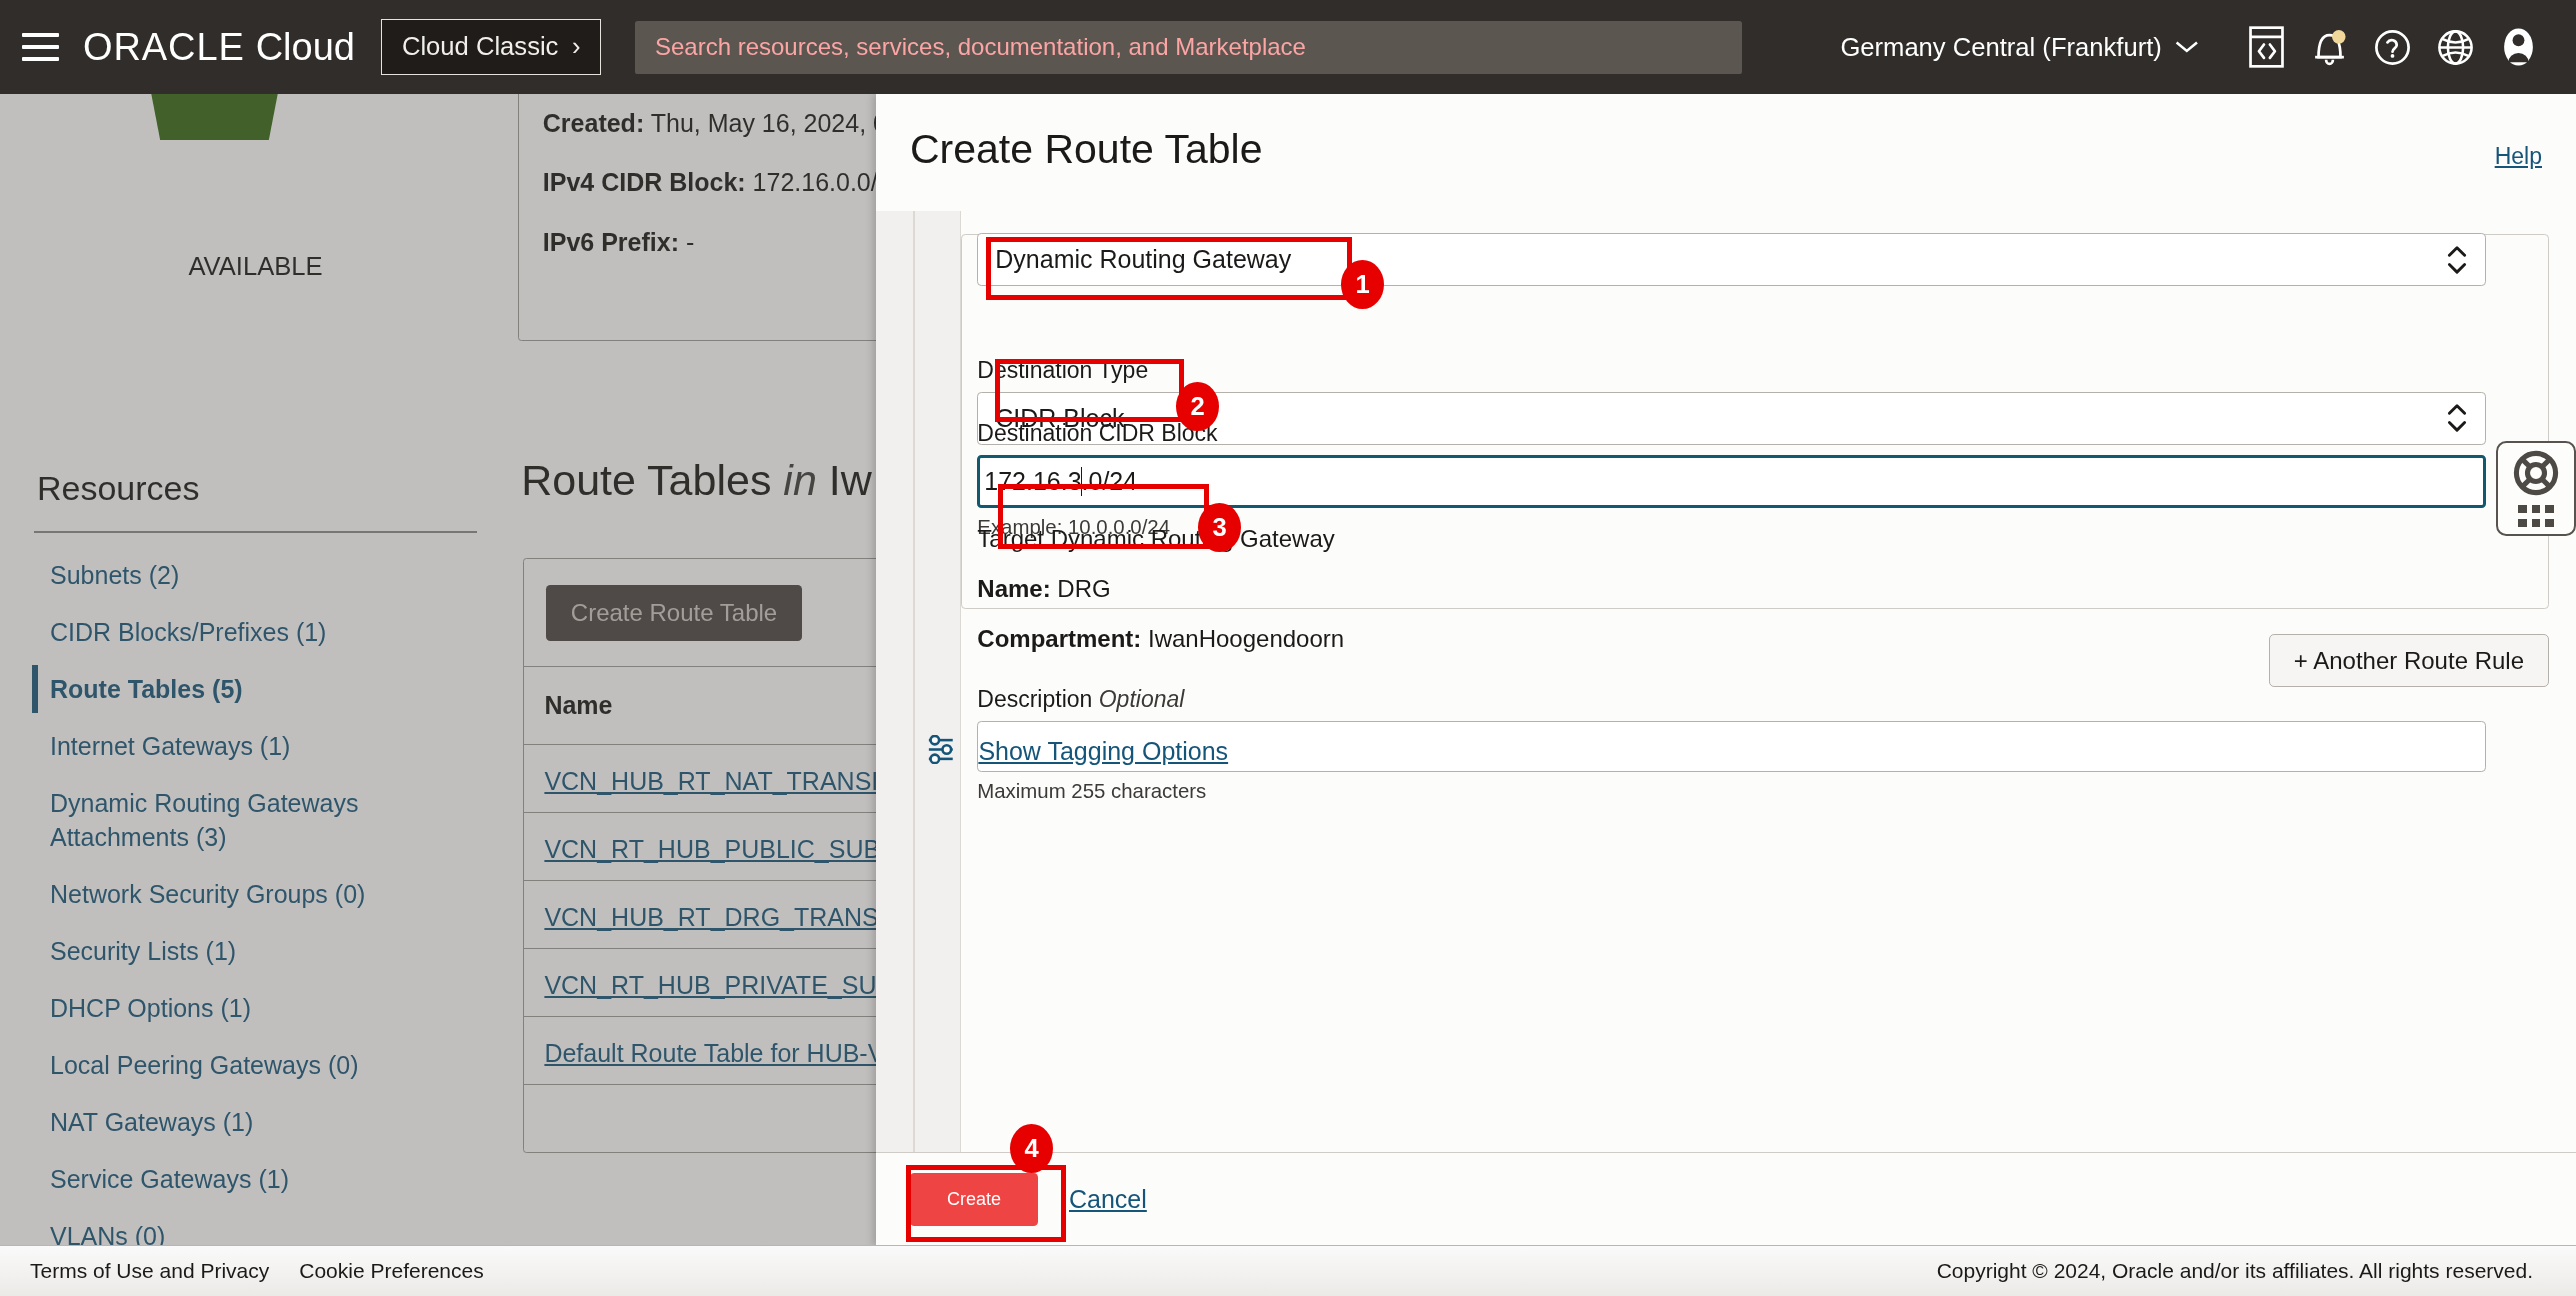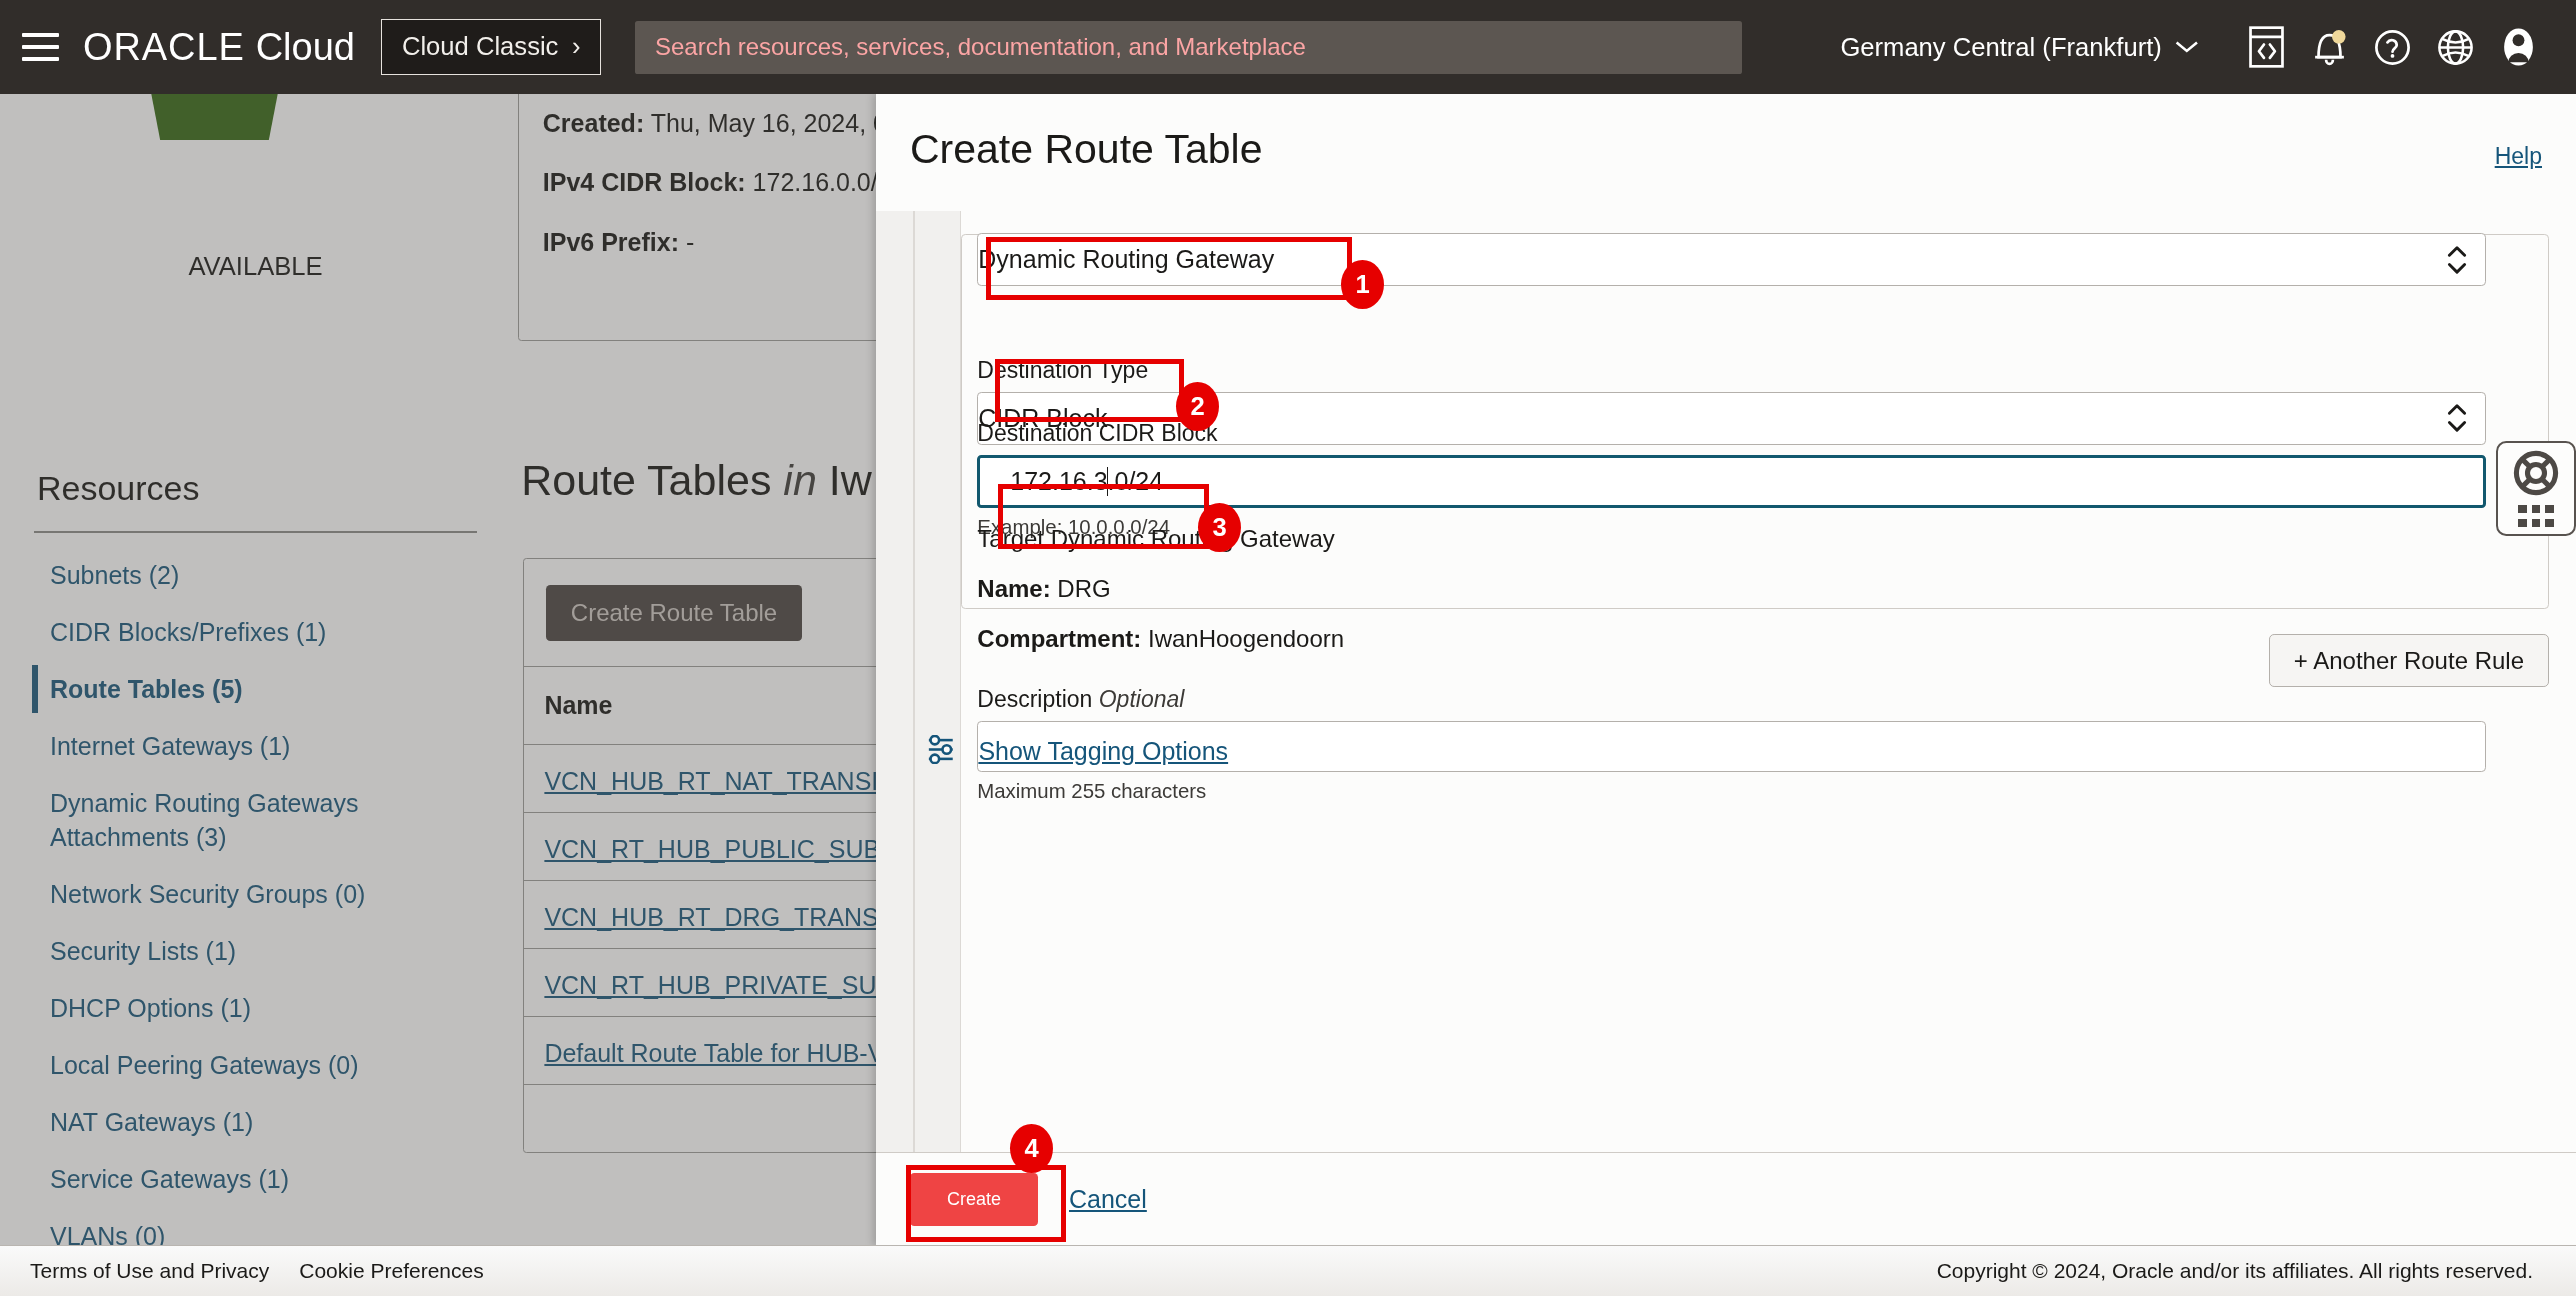--- a/index.html
+++ b/index.html
@@ -88,26 +88,26 @@
   .rulecard { position: absolute; left: 85px; top: 23px; right: 27px; height: 375px;
     border: 1.7px solid #cfcbc6; border-radius: 4.3px; background: #fcfcfb; }
   .scroll-col { position: absolute; left: 0; top: 0; width: 85px; height: 100%;
     background: #f1f0ee; border-right: 1.7px solid #dcd9d5; }
   .scroll-col::before { content:""; position: absolute; left: 37px; top: 0; width: 1.7px; height: 100%; background: #dcd9d5; }
 
   .fld { position: absolute; left: 15.3px; }
   .flabel { font-size: 23px; color: #1b1a18; margin-bottom: 7.7px; display: block; }
   .flabel em { font-style: italic; color: #3c3a37; }
   .selbox { width: 1509px; height: 53px; border: 1.7px solid #b4b0ab; border-radius: 4.3px;
-    background: #fff; display: flex; align-items: center; padding: 0 0; position: relative; cursor: pointer; }
+    background: #fff; display: flex; align-items: center; padding: 0 17px; position: relative; cursor: pointer; }
   .selbox .val { font-size: 25px; color: #1b1a18; }
   .spin { position: absolute; right: 17px; top: 50%; transform: translateY(-50%);
     display: flex; flex-direction: column; gap: 2.6px; }
   .txtbox { width: 1509px; height: 53px; border: 1.7px solid #b4b0ab; border-radius: 4.3px;
-    background: #fff; display: flex; align-items: center; padding: 0 30px; }
+    background: #fff; display: flex; align-items: center; padding: 0 4px; }
   .txtbox.focused { border: 3.4px solid #12586e; }
   .txtbox .val { font-size: 25px; color: #1b1a18; position: relative; }
   .caret { display: inline-block; width: 1.7px; height: 29px; background: #1b1a18;
     vertical-align: -6px; margin: 0 -0.9px; }
   .hint { font-size: 20.4px; color: #3c3a37; margin-top: 8.5px; }
   .infoline { font-size: 24px; color: #1b1a18; margin-bottom: 0; }
   .infoline b { font-weight: bold; text-align: right; }
   .descbox { width: 1509px; height: 51px; border: 1.7px solid #b4b0ab; border-radius: 4.3px; background: #fff; }
 
   .another-btn { position: absolute; right: 27px; top: 423px; height: 53px; padding: 0 24px;

